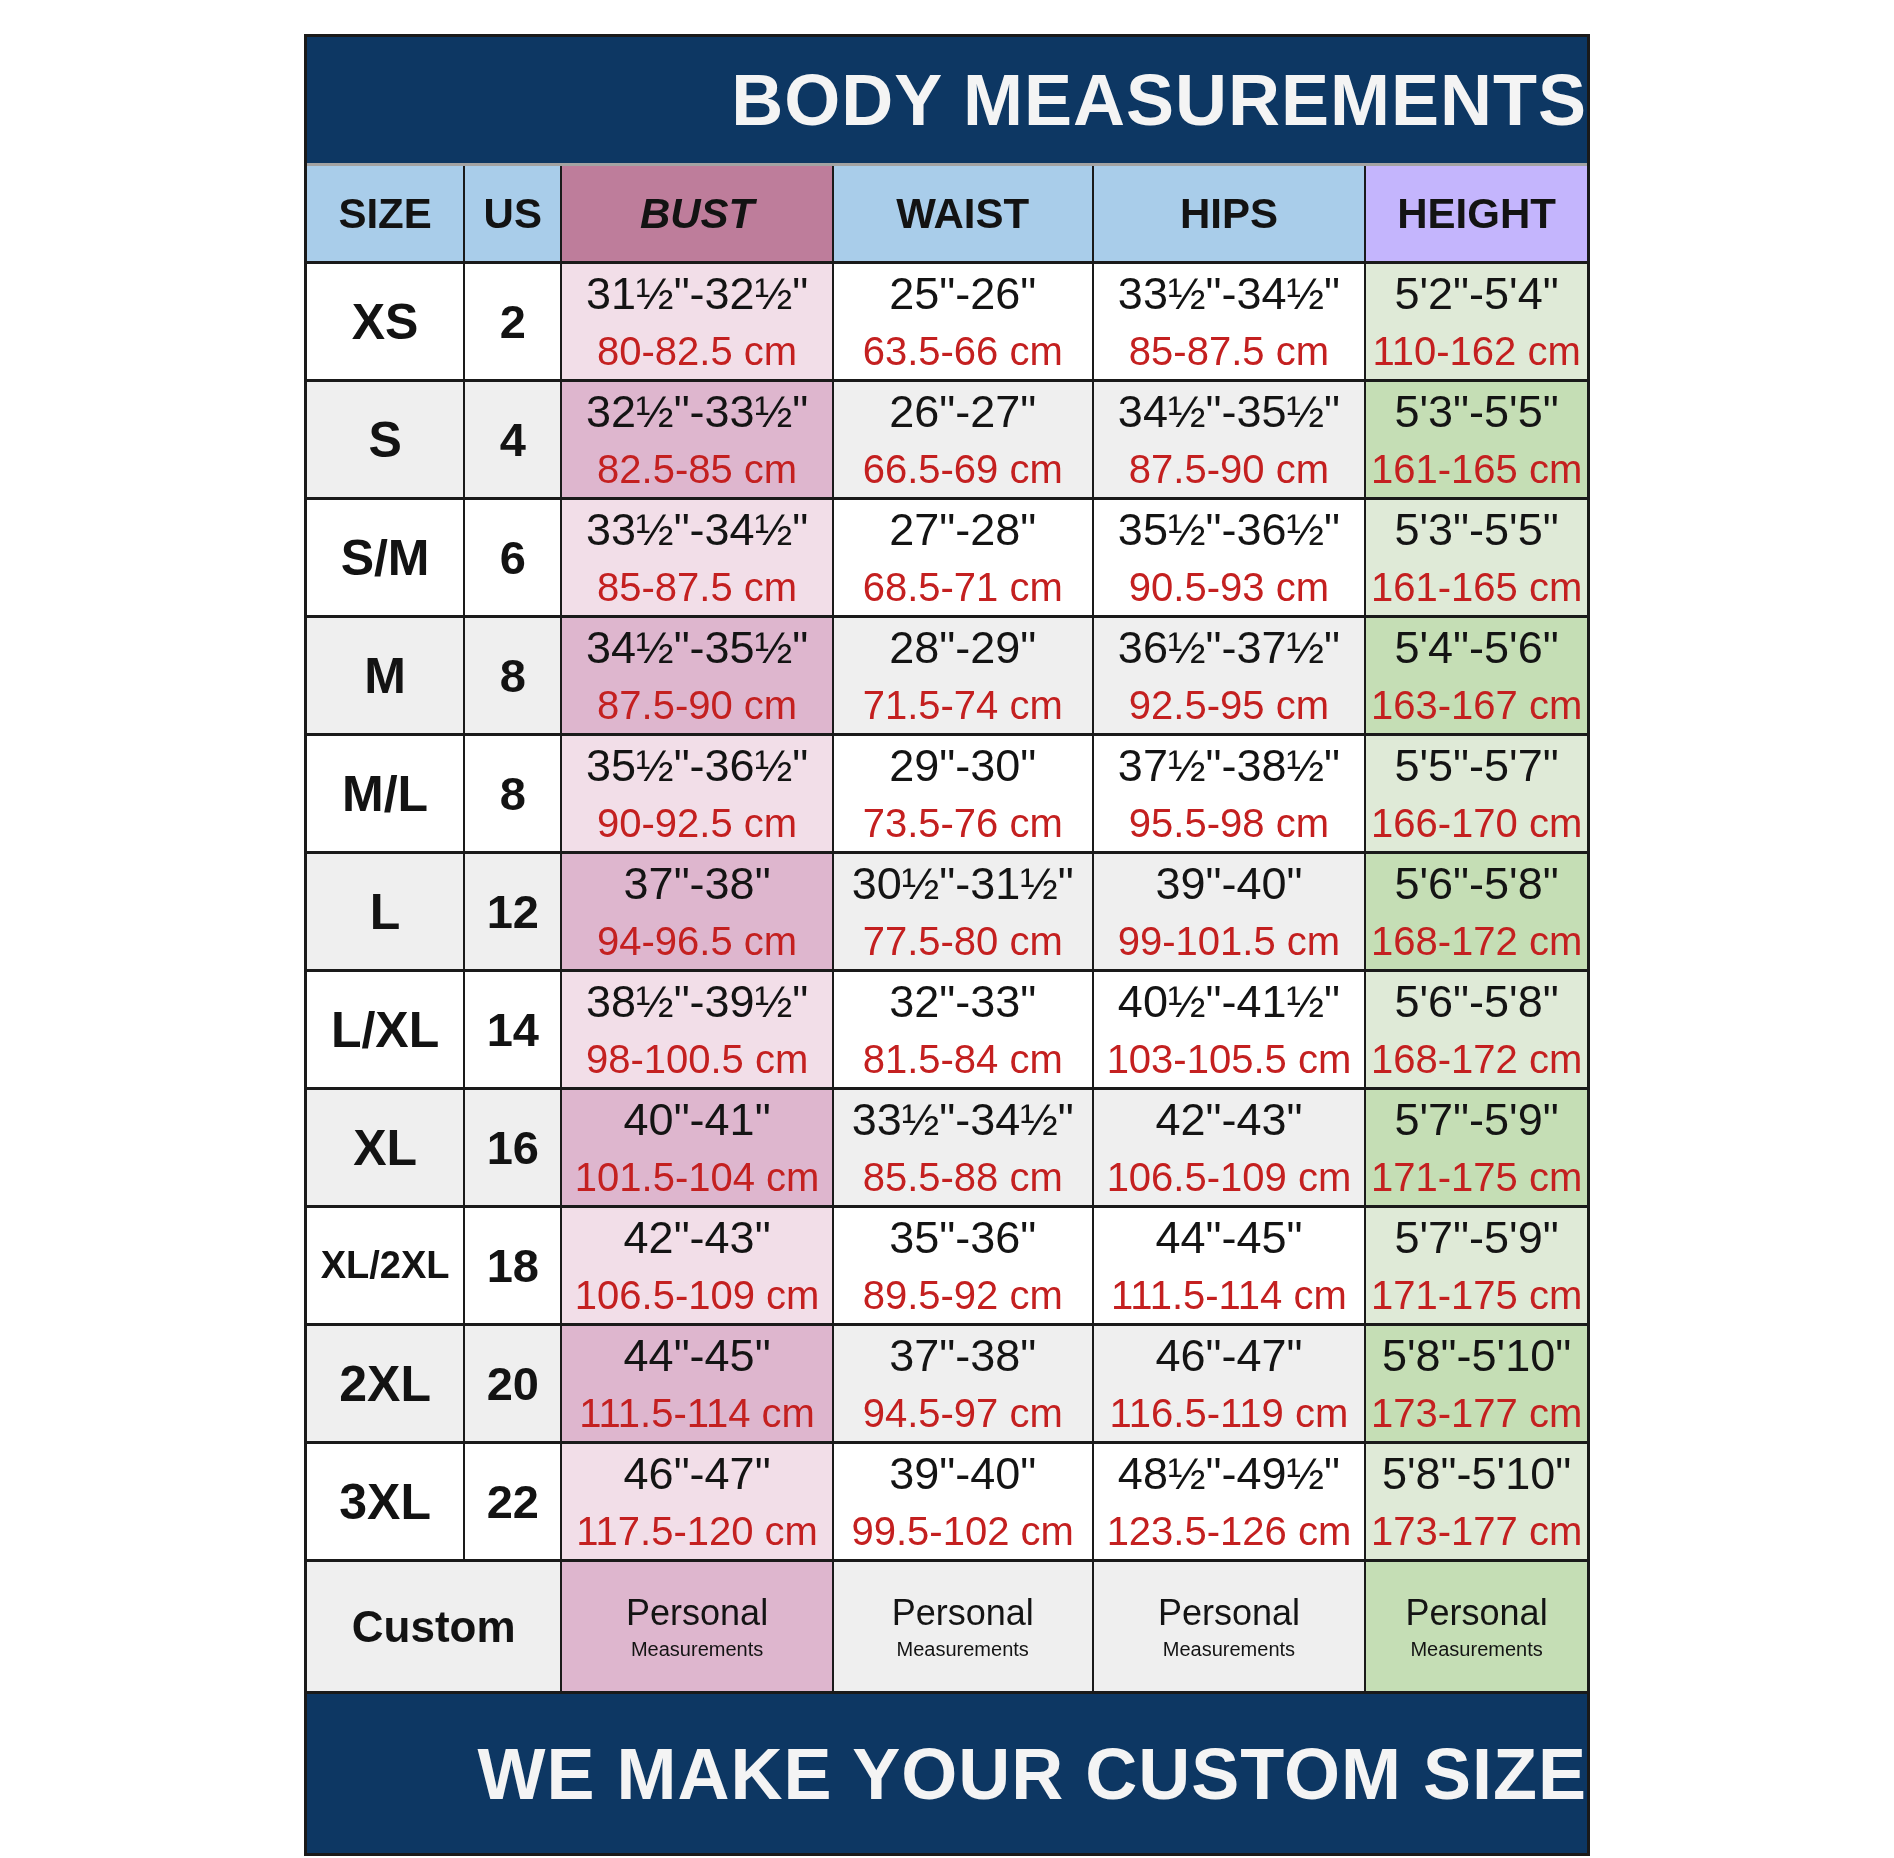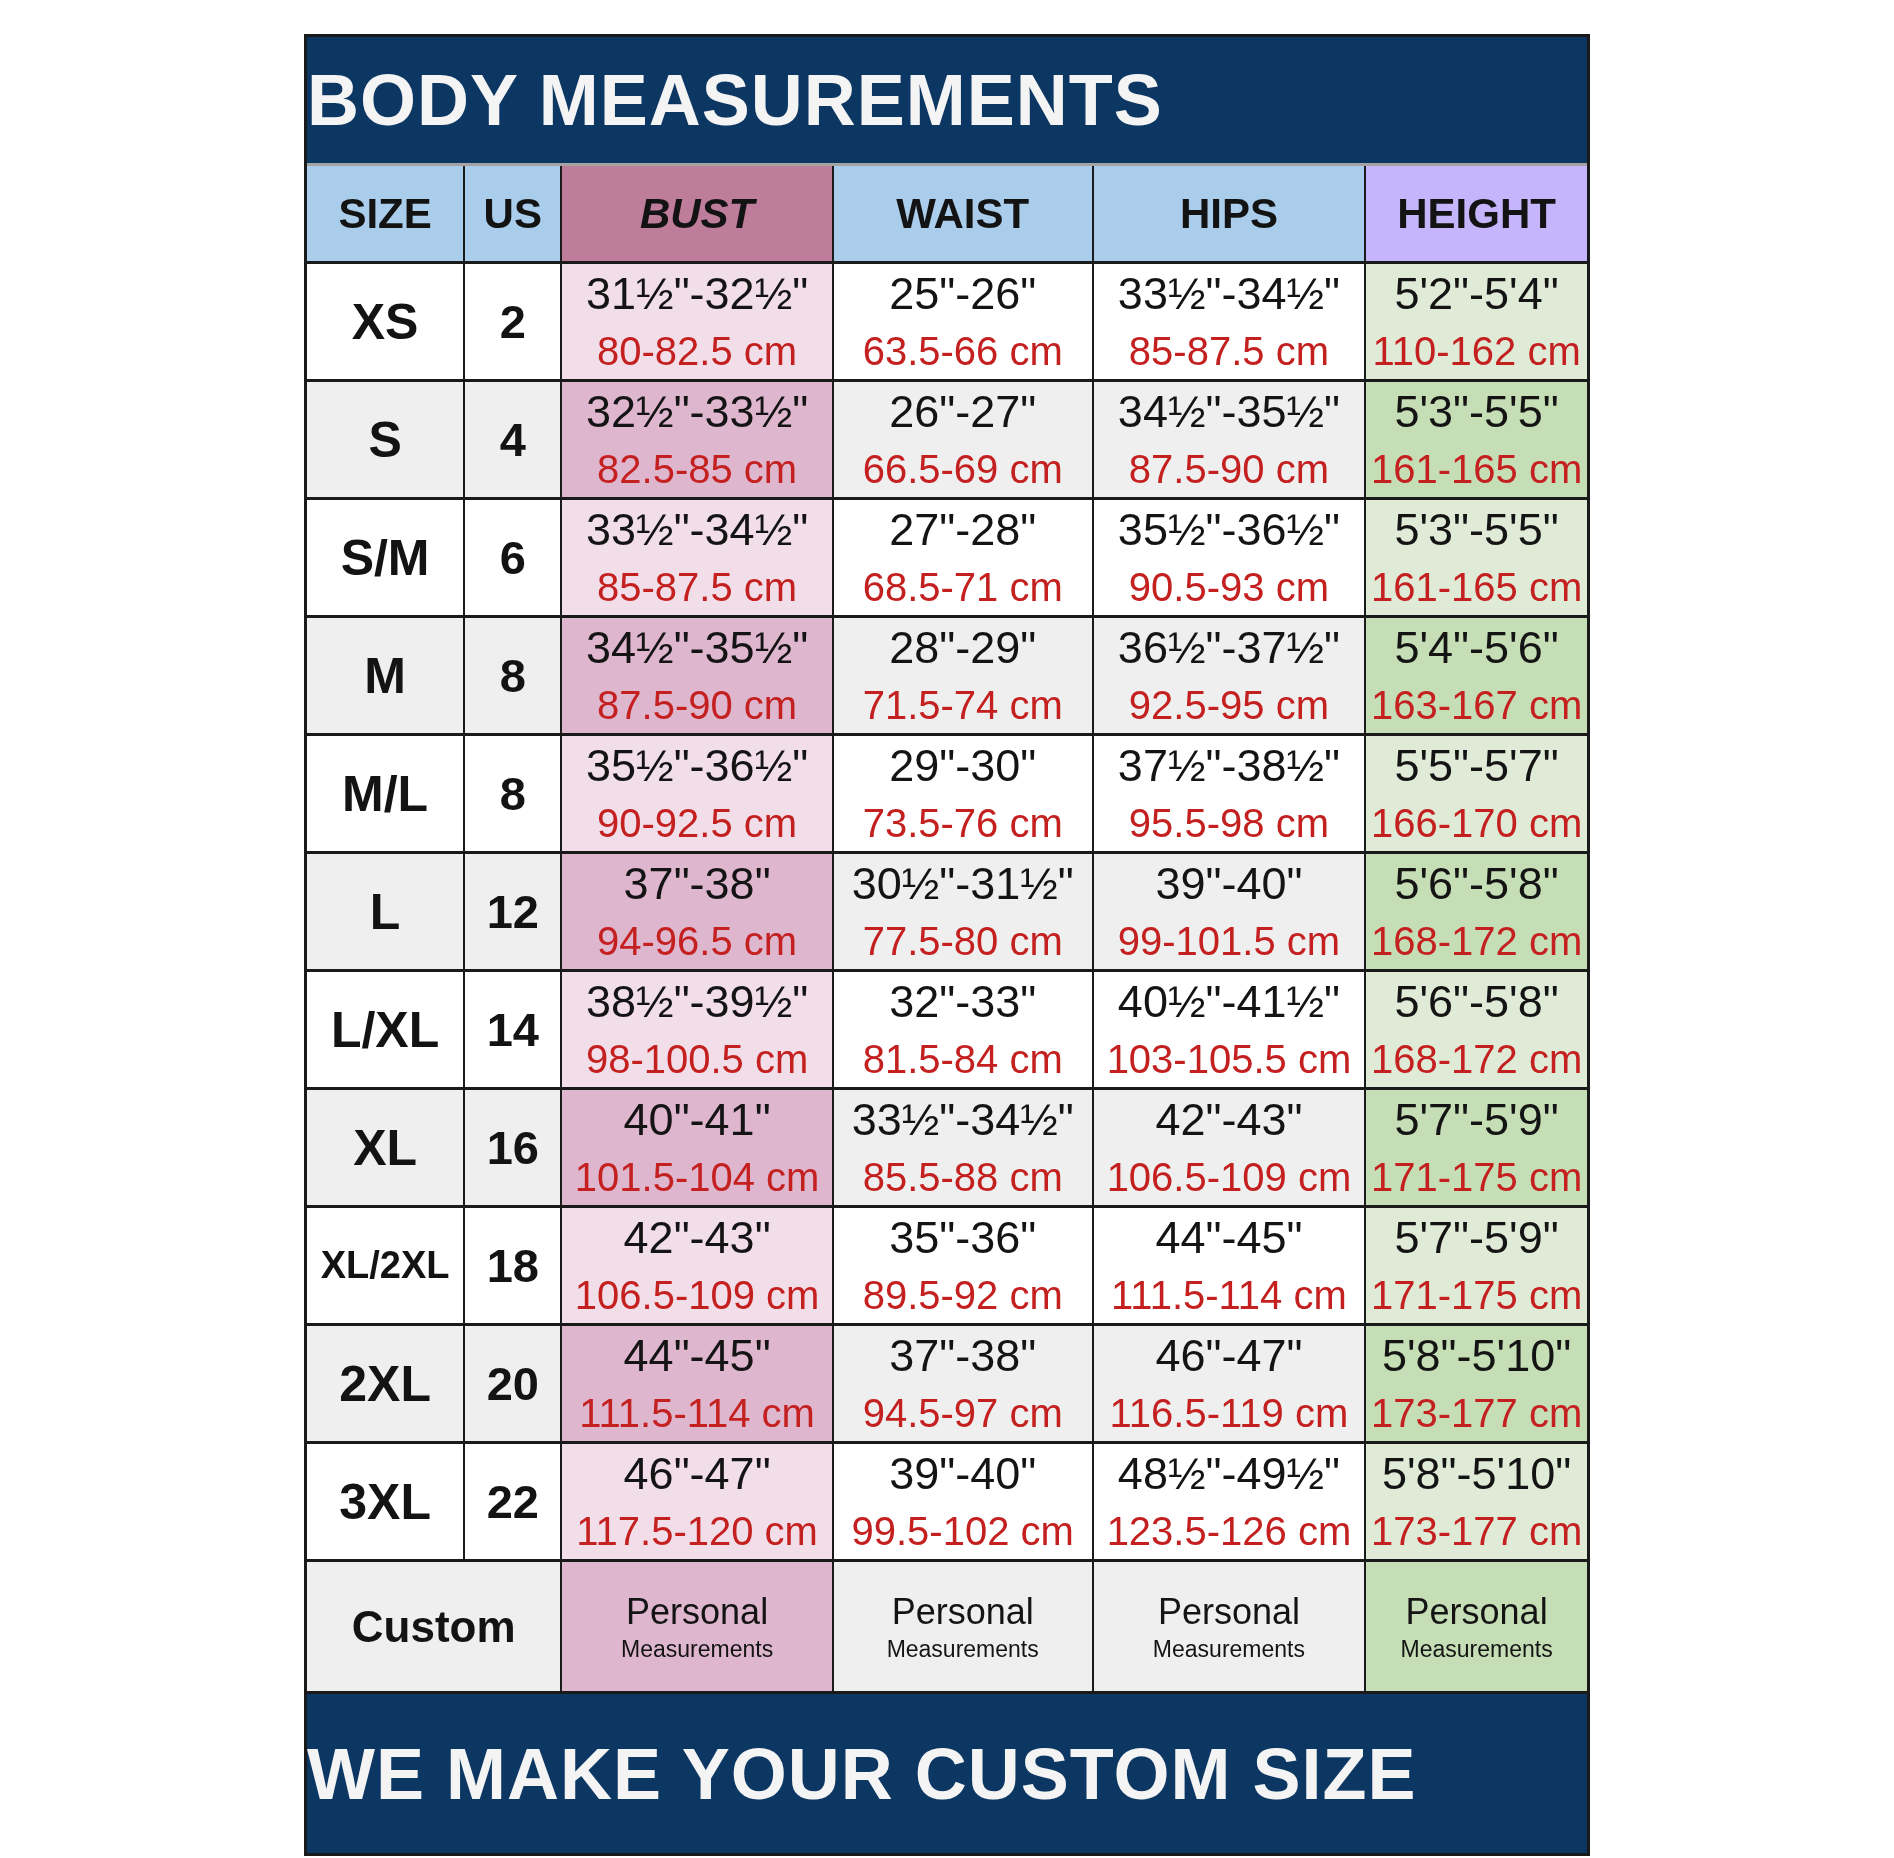--- a/index.html
+++ b/index.html
@@ -14,21 +14,21 @@
   .chart {
     width: 1286px;
     margin: 34px auto 0 auto;
     border: 3px solid #1a1a1a;
     background: #ffffff;
   }
 
   .banner {
     background: #0d3763;
     color: #f4f4f4;
-    display: flex; align-items: center; justify-content: flex-start;
+    display: flex; align-items: center; justify-content: flex-end;
     font-weight: 700;
   }
   .banner-top   { height: 126px; font-size: 72px; letter-spacing: 1px; }
   .banner-bottom{ height: 162px; font-size: 72px; letter-spacing: 1px; border-top: 3px solid #1a1a1a; }
 
   .grid-head, .row {
     display: grid;
     grid-template-columns: 12.2% 7.6% 21.2% 20.3% 21.3% 17.4%;
   }
   .grid-head { height: 98px; border-top: 3px solid #a3a3a3; }
@@ -58,21 +58,21 @@
 
   .size-label { font-weight: 700; font-size: 50px; color: #131313; }
   .size-label.small { font-size: 38px; }
   .us-label   { font-weight: 700; font-size: 47px; color: #131313; }
 
   .in { font-size: 45px; color: #141414; line-height: 1.12; }
   .cm { font-size: 40px; color: #c42020; line-height: 1.12; margin-top: 9px; }
 
   .custom-label { font-weight: 700; font-size: 44px; color: #131313; }
   .p1 { font-size: 36px; color: #141414; line-height: 1.15; }
-  .p2 { font-size: 23px; color: #141414; line-height: 1.15; margin-top: 4px; }
+  .p2 { font-size: 20px; color: #141414; line-height: 1.15; margin-top: 4px; }
 
   .span2 { grid-column: span 2; }
 </style>
 </head>
 <body>
 
 <div class="chart">
 
   <div class="banner banner-top">
     <span>BODY MEASUREMENTS</span>

